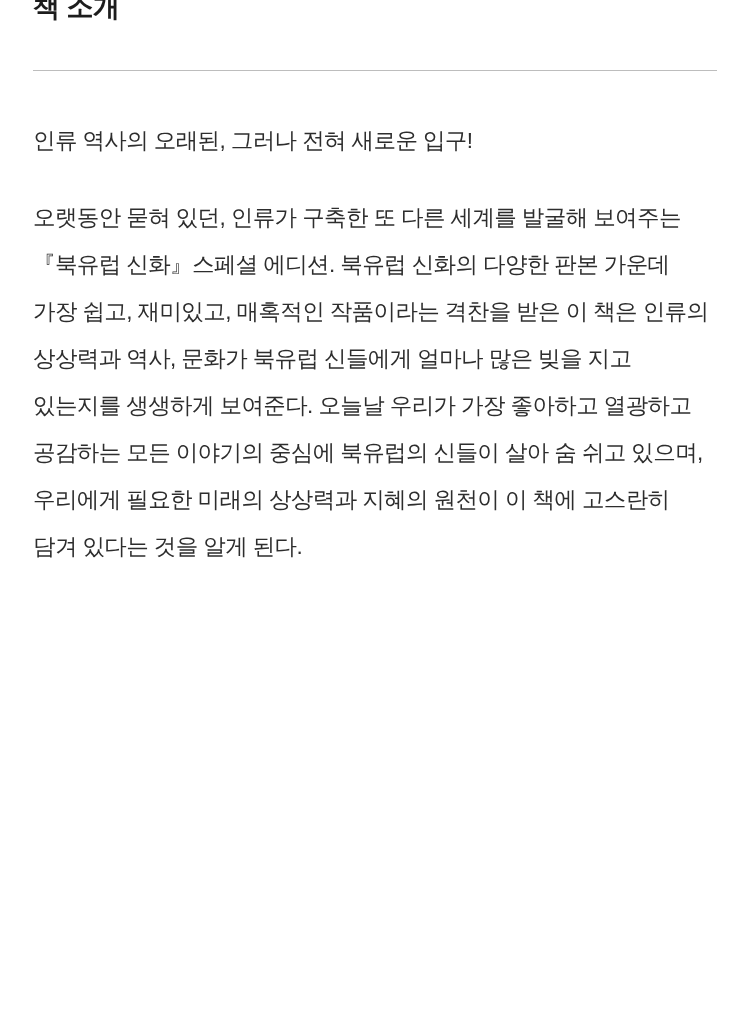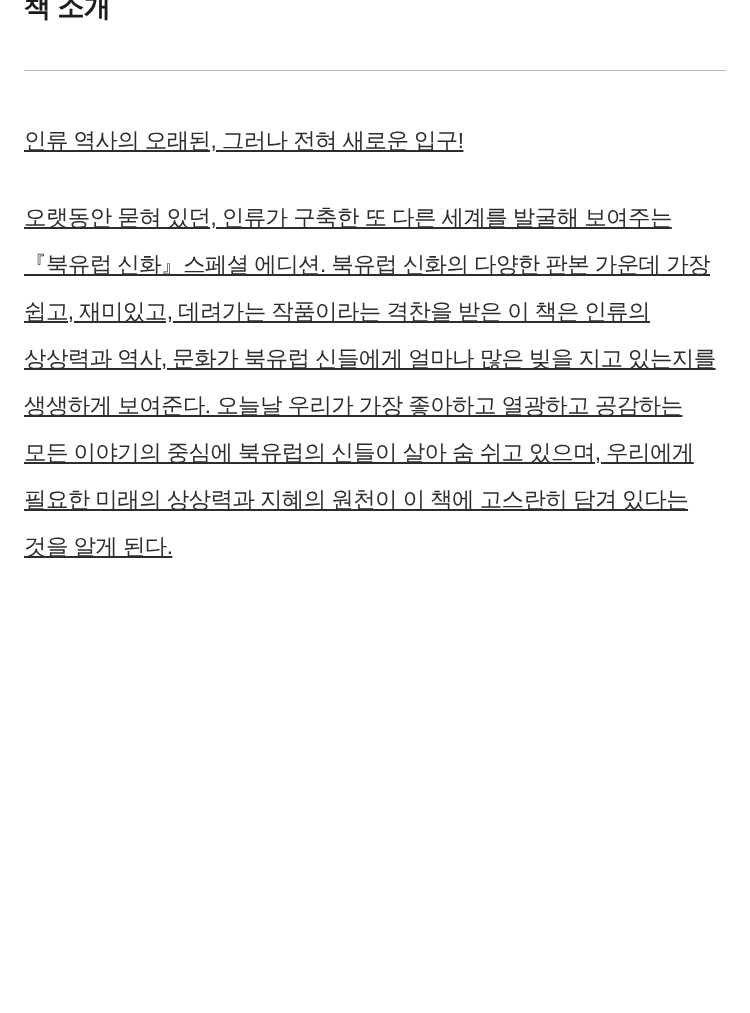--- a/index.html
+++ b/index.html
@@ -12,21 +12,21 @@
     min-height: 1013px;
     font-family: "Liberation Sans", "DejaVu Sans", sans-serif;
     color: #2b2b2b;
     -webkit-font-smoothing: antialiased;
   }
   .page {
     position: relative;
     width: 750px;
     min-height: 1013px;
     box-sizing: border-box;
-    padding: 0 24px;
+    padding: 0 33px;
     overflow: hidden;
   }
   .section-title {
     font-size: 27px;
     font-weight: 700;
     letter-spacing: -0.5px;
     color: #1c1c1c;
     margin: 0;
     padding-top: 0;
     line-height: 1.0;
@@ -43,36 +43,35 @@
   .body-copy {
     margin-top: 46px;
   }
   .para {
     font-size: 22.5px;
     line-height: 47px;
     letter-spacing: -0.6px;
     color: #2d2d2d;
     margin: 0 0 26px 0;
     word-break: keep-all;
-    text-decoration: underline;
   }
   .para.lead {
     margin-bottom: 30px;
   }
   .para:last-child {
     margin-bottom: 0;
   }
 </style>
 </head>
 <body>
 
 <div class="page">
 
   <h1 class="section-title">책 소개</h1>
 
   <div class="divider"></div>
 
   <div class="body-copy">
     <p class="para lead">인류 역사의 오래된, 그러나 전혀 새로운 입구!</p>
-    <p class="para">오랫동안 묻혀 있던, 인류가 구축한 또 다른 세계를 발굴해 보여주는『북유럽 신화』스페셜 에디션. 북유럽 신화의 다양한 판본 가운데 가장 쉽고, 재미있고, 데려가는 작품이라는 격찬을 받은 이 책은 인류의 상상력과 역사, 문화가 북유럽 신들에게 얼마나 많은 빚을 지고 있는지를 생생하게 보여준다. 오늘날 우리가 가장 좋아하고 열광하고 공감하는 모든 이야기의 중심에 북유럽의 신들이 살아 숨 쉬고 있으며, 우리에게 필요한 미래의 상상력과 지혜의 원천이 이 책에 고스란히 담겨 있다는 것을 알게 된다.</p>
+    <p class="para">오랫동안 묻혀 있던, 인류가 구축한 또 다른 세계를 발굴해 보여주는『북유럽 신화』스페셜 에디션. 북유럽 신화의 다양한 판본 가운데 가장 쉽고, 재미있고, 매혹적인 작품이라는 격찬을 받은 이 책은 인류의 상상력과 역사, 문화가 북유럽 신들에게 얼마나 많은 빚을 지고 있는지를 생생하게 보여준다. 오늘날 우리가 가장 좋아하고 열광하고 공감하는 모든 이야기의 중심에 북유럽의 신들이 살아 숨 쉬고 있으며, 우리에게 필요한 미래의 상상력과 지혜의 원천이 이 책에 고스란히 담겨 있다는 것을 알게 된다.</p>
   </div>
 
 </div>
 
 </body></html>

